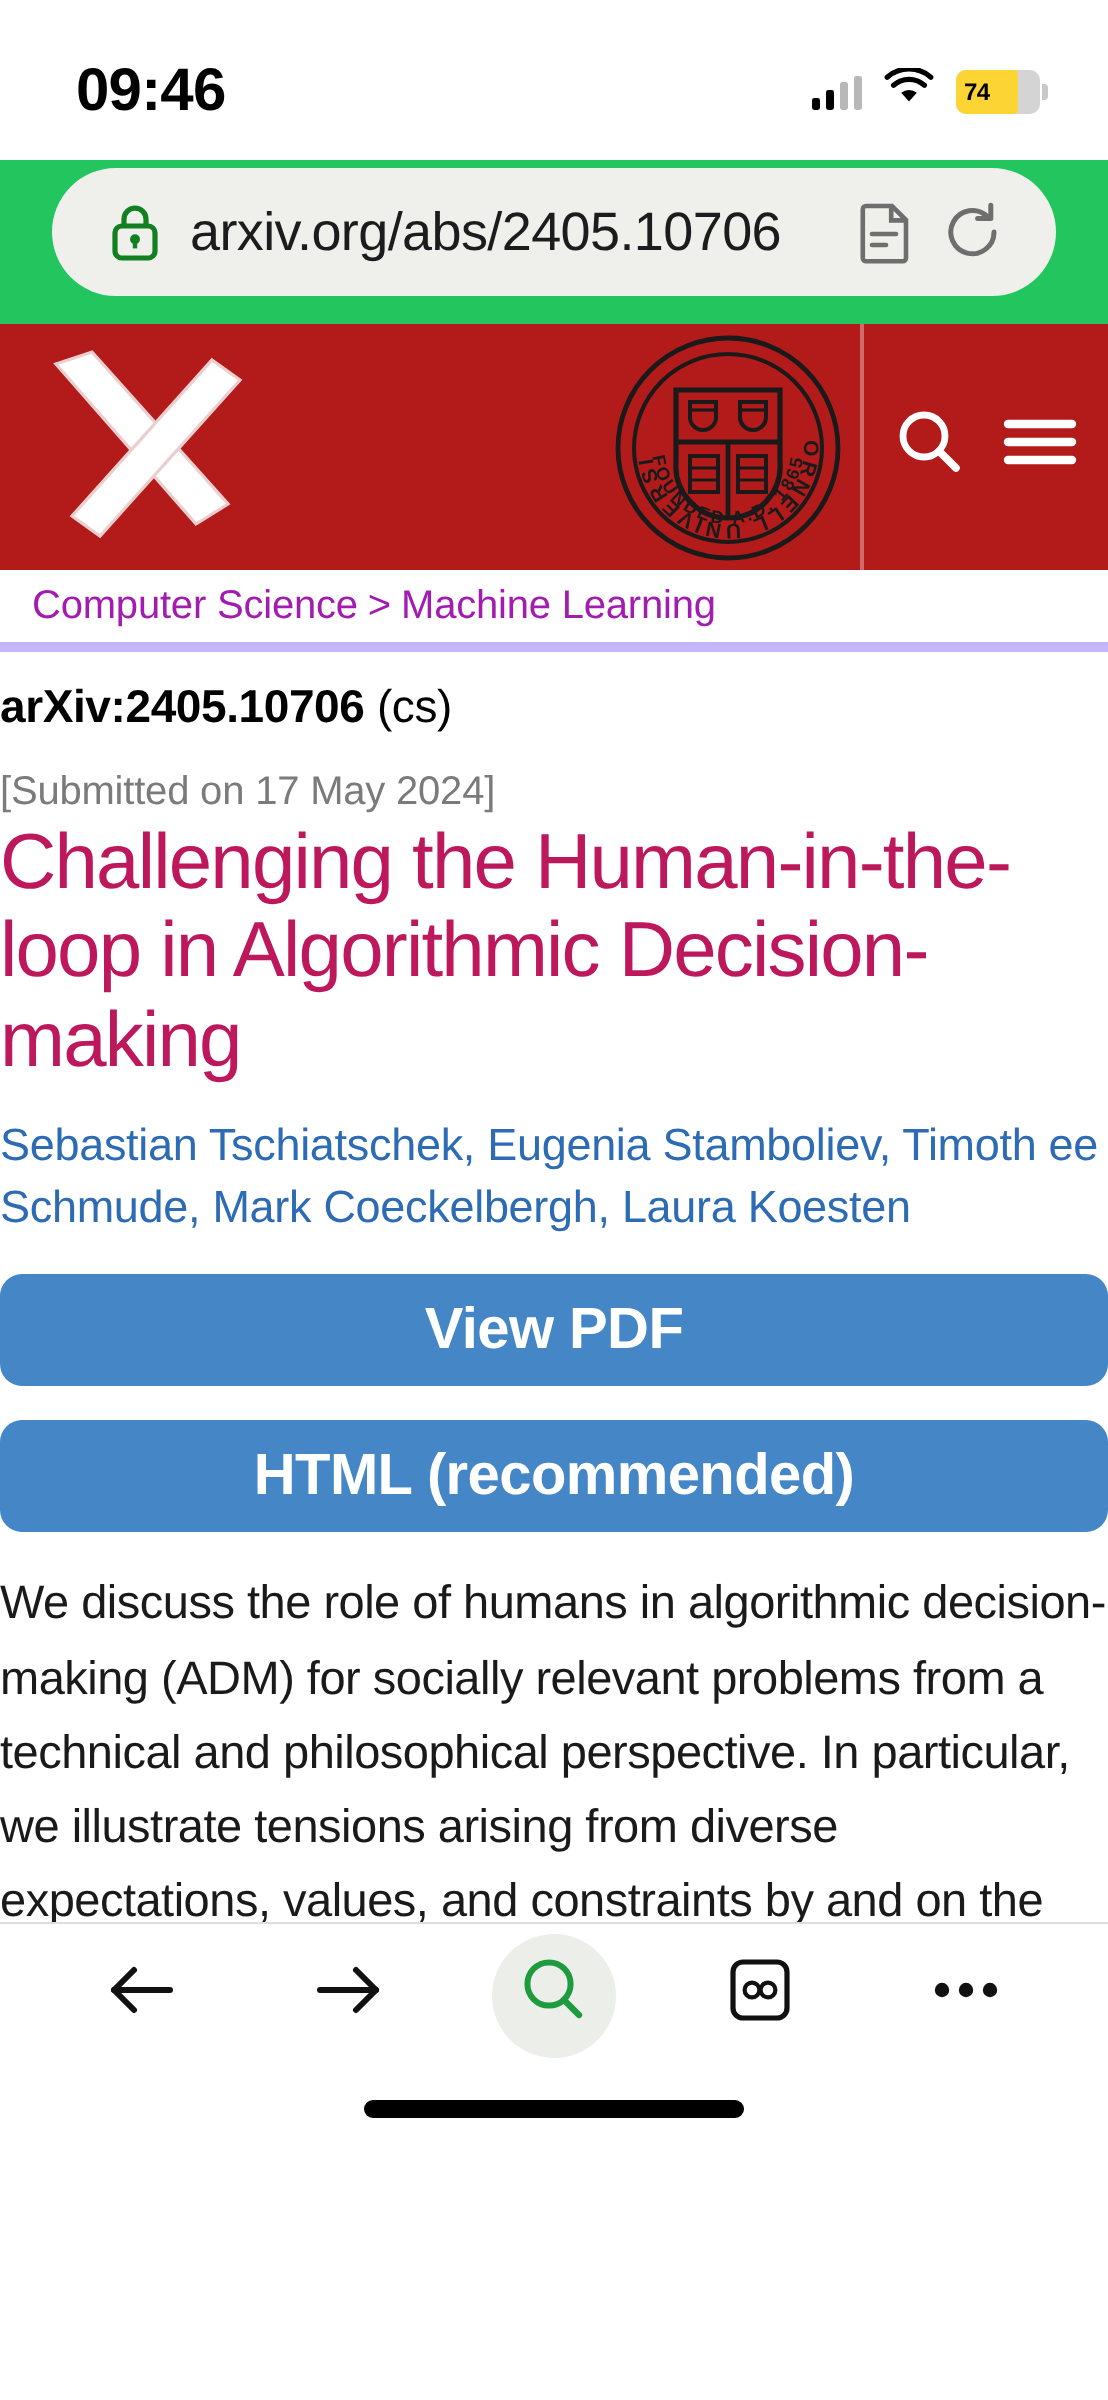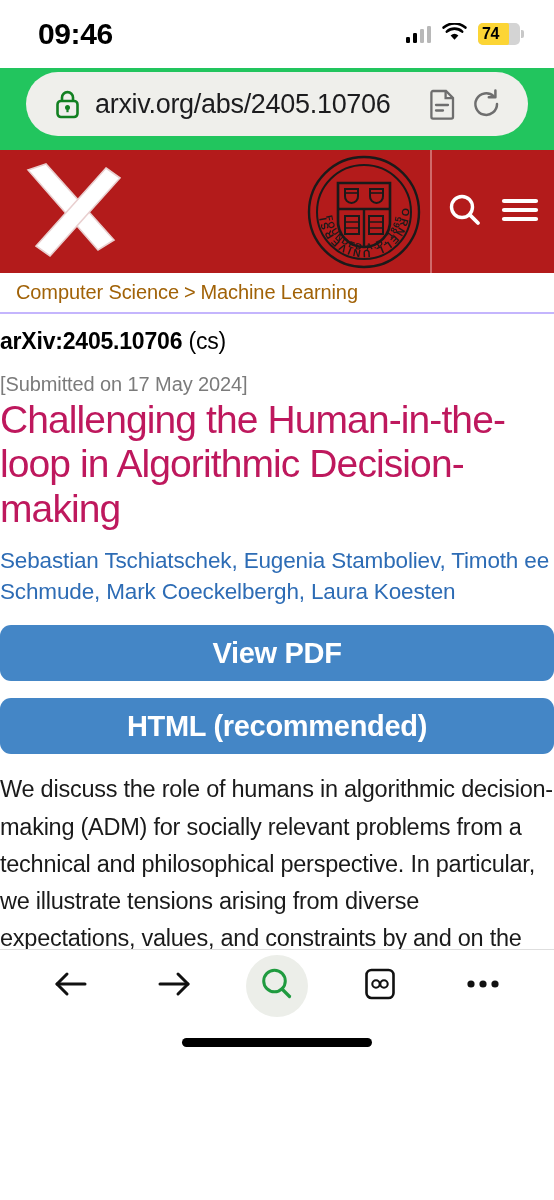--- a/index.html
+++ b/index.html
@@ -13,20 +13,21 @@
     -webkit-font-smoothing: antialiased;
   }
 
   #app {
     position: relative;
     width: 554px;
     height: 1064px;
     background: #ffffff;
     display: flex;
     flex-direction: column;
+    margin-top: 12px;
   }
 
   
   .status-bar {
     height: 68px;
     flex: 0 0 68px;
     display: flex;
     align-items: center;
     justify-content: space-between;
     padding: 0 34px 0 38px;
@@ -68,21 +69,21 @@
   .battery .fill {
     position: absolute;
     left: 0; top: 0; bottom: 0;
     width: 31px;
     border-radius: 5px 2px 2px 5px;
     background: #fcd535;
   }
   .battery .pct {
     position: relative;
     z-index: 2;
-    font-size: 16px;
+    font-size: 12px;
     font-weight: bold;
     color: #000;
     padding-left: 4px;
     letter-spacing: -0.3px;
   }
   .battery:after {
     content: "";
     position: absolute;
     right: -4px; top: 7px;
     width: 3px; height: 8px;
@@ -149,23 +150,23 @@
     border-left: 2px solid #d06a6a;
     padding: 0 6px;
   }
 
   
   .breadcrumb {
     flex: 0 0 41px;
     display: flex;
     align-items: center;
     padding: 0 16px;
-    border-bottom: 2px solid #c4b5fd;
+    border-bottom: 5px solid #c4b5fd;
     font-size: 20px;
-    color: #a16207;
+    color: #a21caf;
     letter-spacing: -0.1px;
   }
   .breadcrumb .sep { margin: 0 5px; }
 
   
   .content {
     flex: 1 1 auto;
     padding: 0 0;
     overflow: hidden;
     position: relative;

